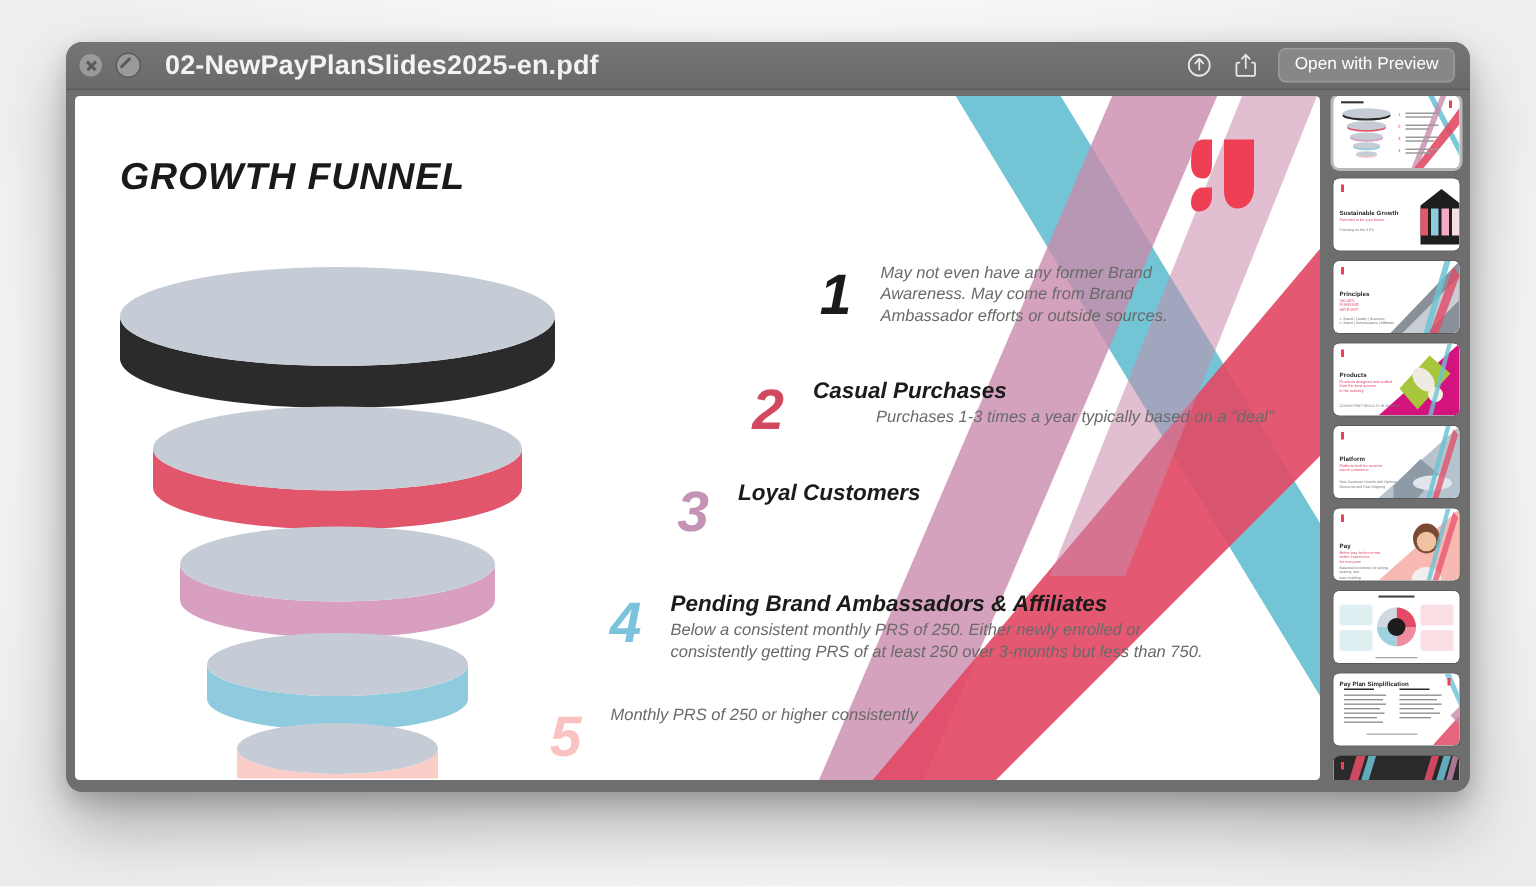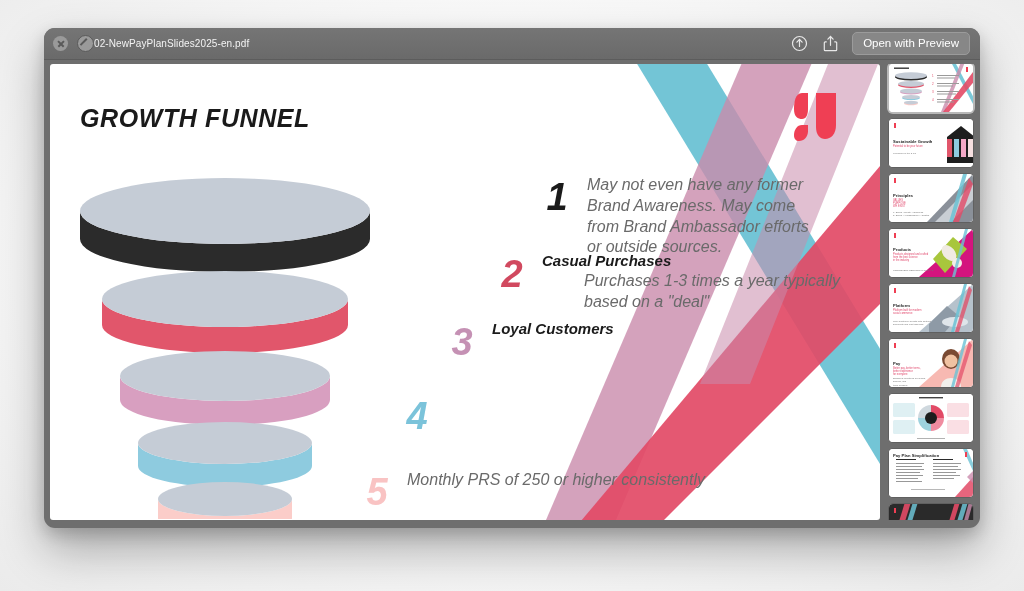--- a/index.html
+++ b/index.html
@@ -43,23 +43,23 @@
   .tb-btn::before, .tb-btn::after {
     content: ""; position: absolute; background: #5a5a5a;
   }
   .tb-close::before { width: 8px; height: 1.6px; left: 3.5px; top: 6.7px; transform: rotate(45deg); }
   .tb-close::after  { width: 8px; height: 1.6px; left: 3.5px; top: 6.7px; transform: rotate(-45deg); }
   .tb-slash { border: 1.6px solid #5a5a5a; background: #9a9a9a; }
   .tb-slash::before { width: 9px; height: 1.6px; left: 1.4px; top: 4.9px; transform: rotate(-45deg); }
   .tb-slash::after { display: none; }
   #title-text {
     color: #f3f3f3;
-    font-size: 10px;
-    font-weight: normal;
-    margin-left: 0;
+    font-size: 18px;
+    font-weight: bold;
+    margin-left: 16px;
     letter-spacing: 0.1px;
     white-space: nowrap;
   }
   #tb-right {
     margin-left: auto;
     display: flex; align-items: center;
     padding-right: 10px;
     gap: 12px;
   }
   .tb-icon {
@@ -113,21 +113,21 @@
     font-size: 38px; font-weight: bold; line-height: 0.95;
     width: 44px; text-align: center; flex: 0 0 auto;
     margin-top: 4px;
   }
   .item-body { padding-left: 8px; }
   .item-head {
     font-size: 15px; font-weight: bold; color: #1b1b1b;
     line-height: 1.15; margin-bottom: 2px;
   }
   .item-desc {
-    font-size: 16px; color: #6a6a6a; line-height: 1.3;
+    font-size: 11px; color: #6a6a6a; line-height: 1.3;
     max-width: 340px;
   }
 
   
   #rail {
     position: absolute;
     left: 842px; top: 36px;
     width: 90px; height: 456px;
     overflow: hidden;
   }
@@ -252,20 +252,24 @@
 
         <div class="item-row" style="left:110px; top:161px;">
           <div class="item-num" style="color:#c591b4;">3</div>
           <div class="item-body">
             <div class="item-head">Loyal Customers</div>
           </div>
         </div>
 
         <div class="item-row" style="left:65px; top:235px;">
           <div class="item-num" style="color:#7bc3da;">4</div>
+          <div class="item-body">
+            <div class="item-head">Pending Brand Ambassadors &amp; Affiliates</div>
+            <div class="item-desc" style="max-width:358px;">Below a consistent monthly PRS of 250.  Either newly enrolled or consistently getting PRS of at least 250 over 3-months but less than 750.</div>
+          </div>
         </div>
 
         <div class="item-row" style="left:25px; top:311px;">
           <div class="item-num" style="color:#f9c3c3;">5</div>
           <div class="item-body">
             <div class="item-desc" style="max-width:330px;">Monthly PRS of 250 or higher consistently</div>
           </div>
         </div>
 
       </div>

